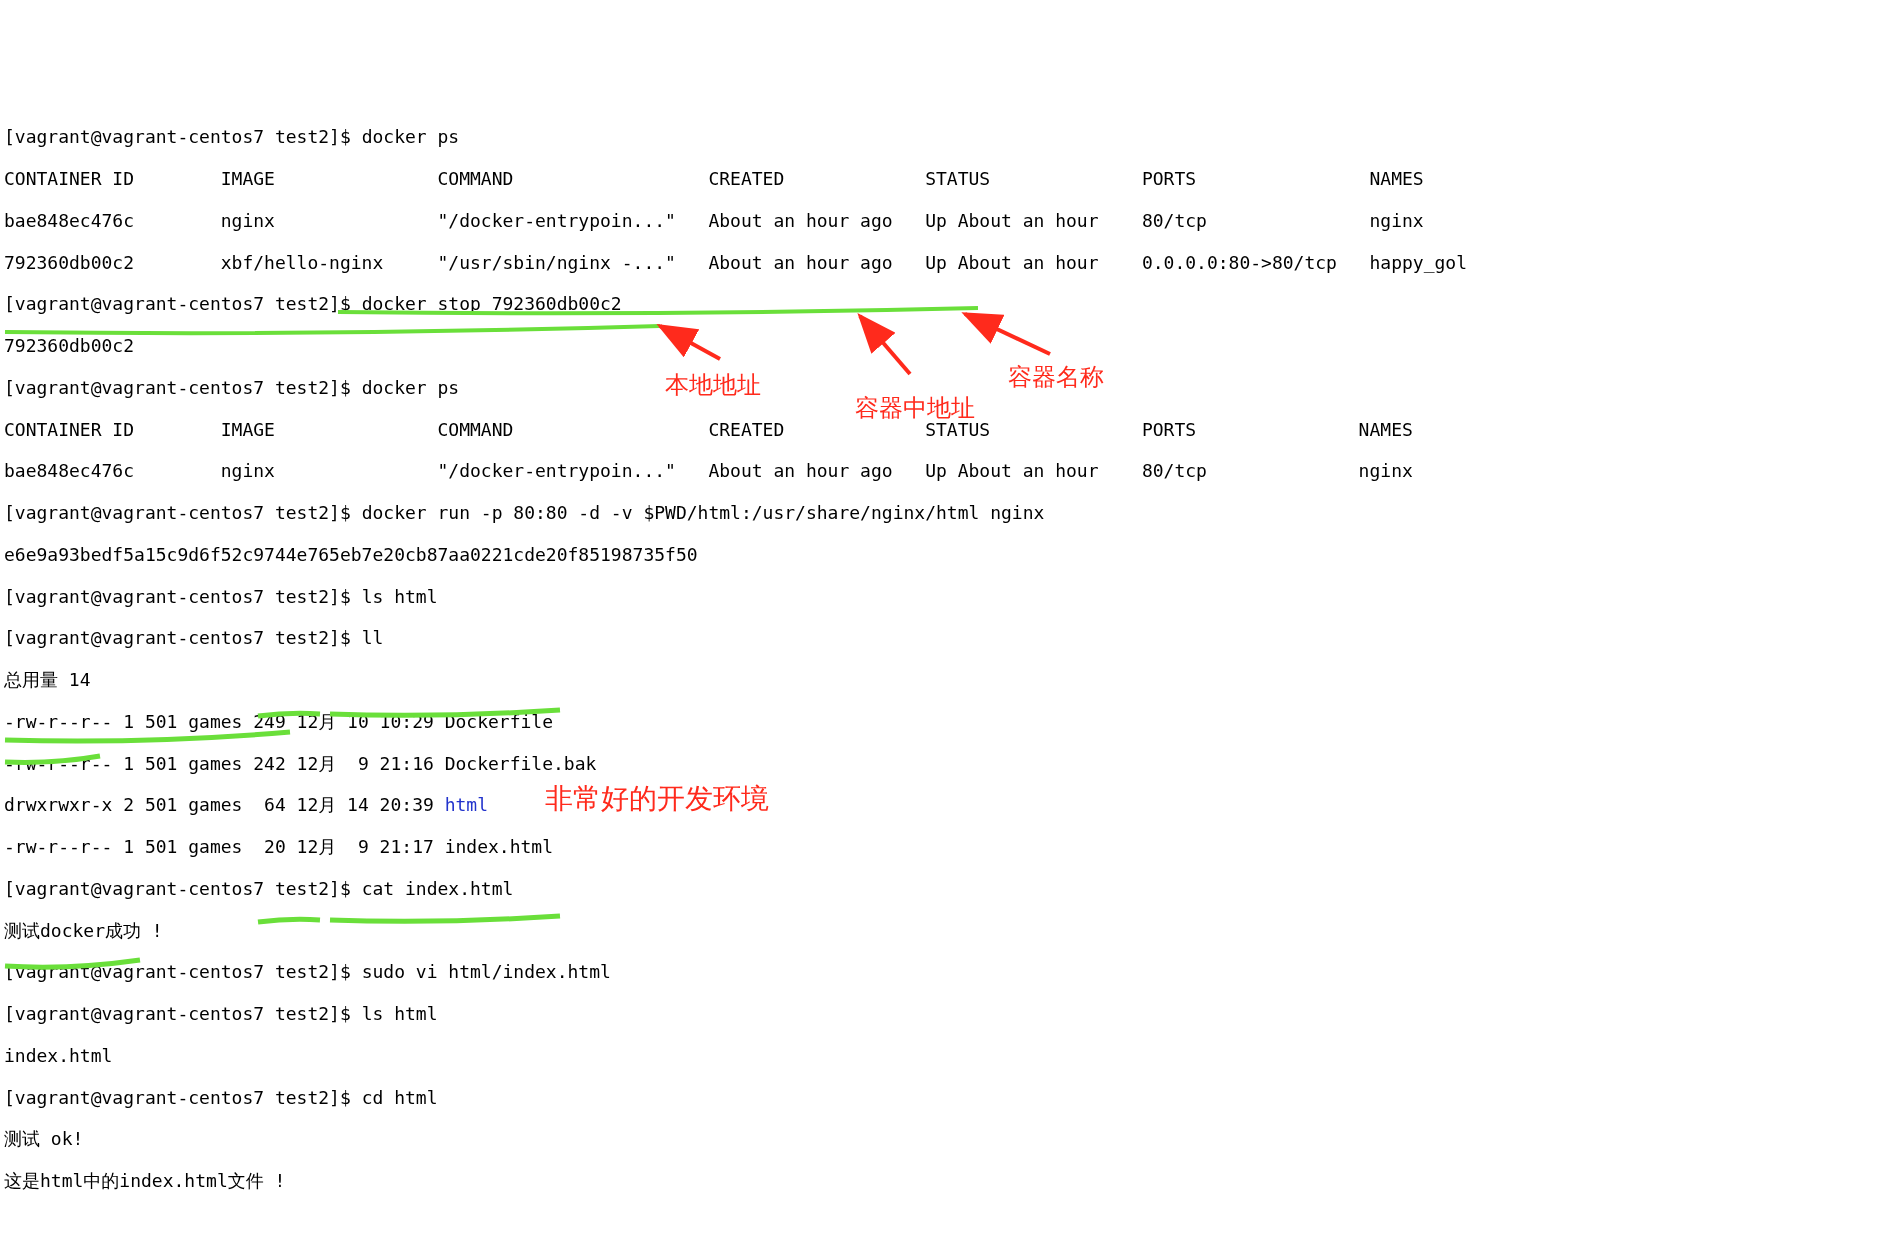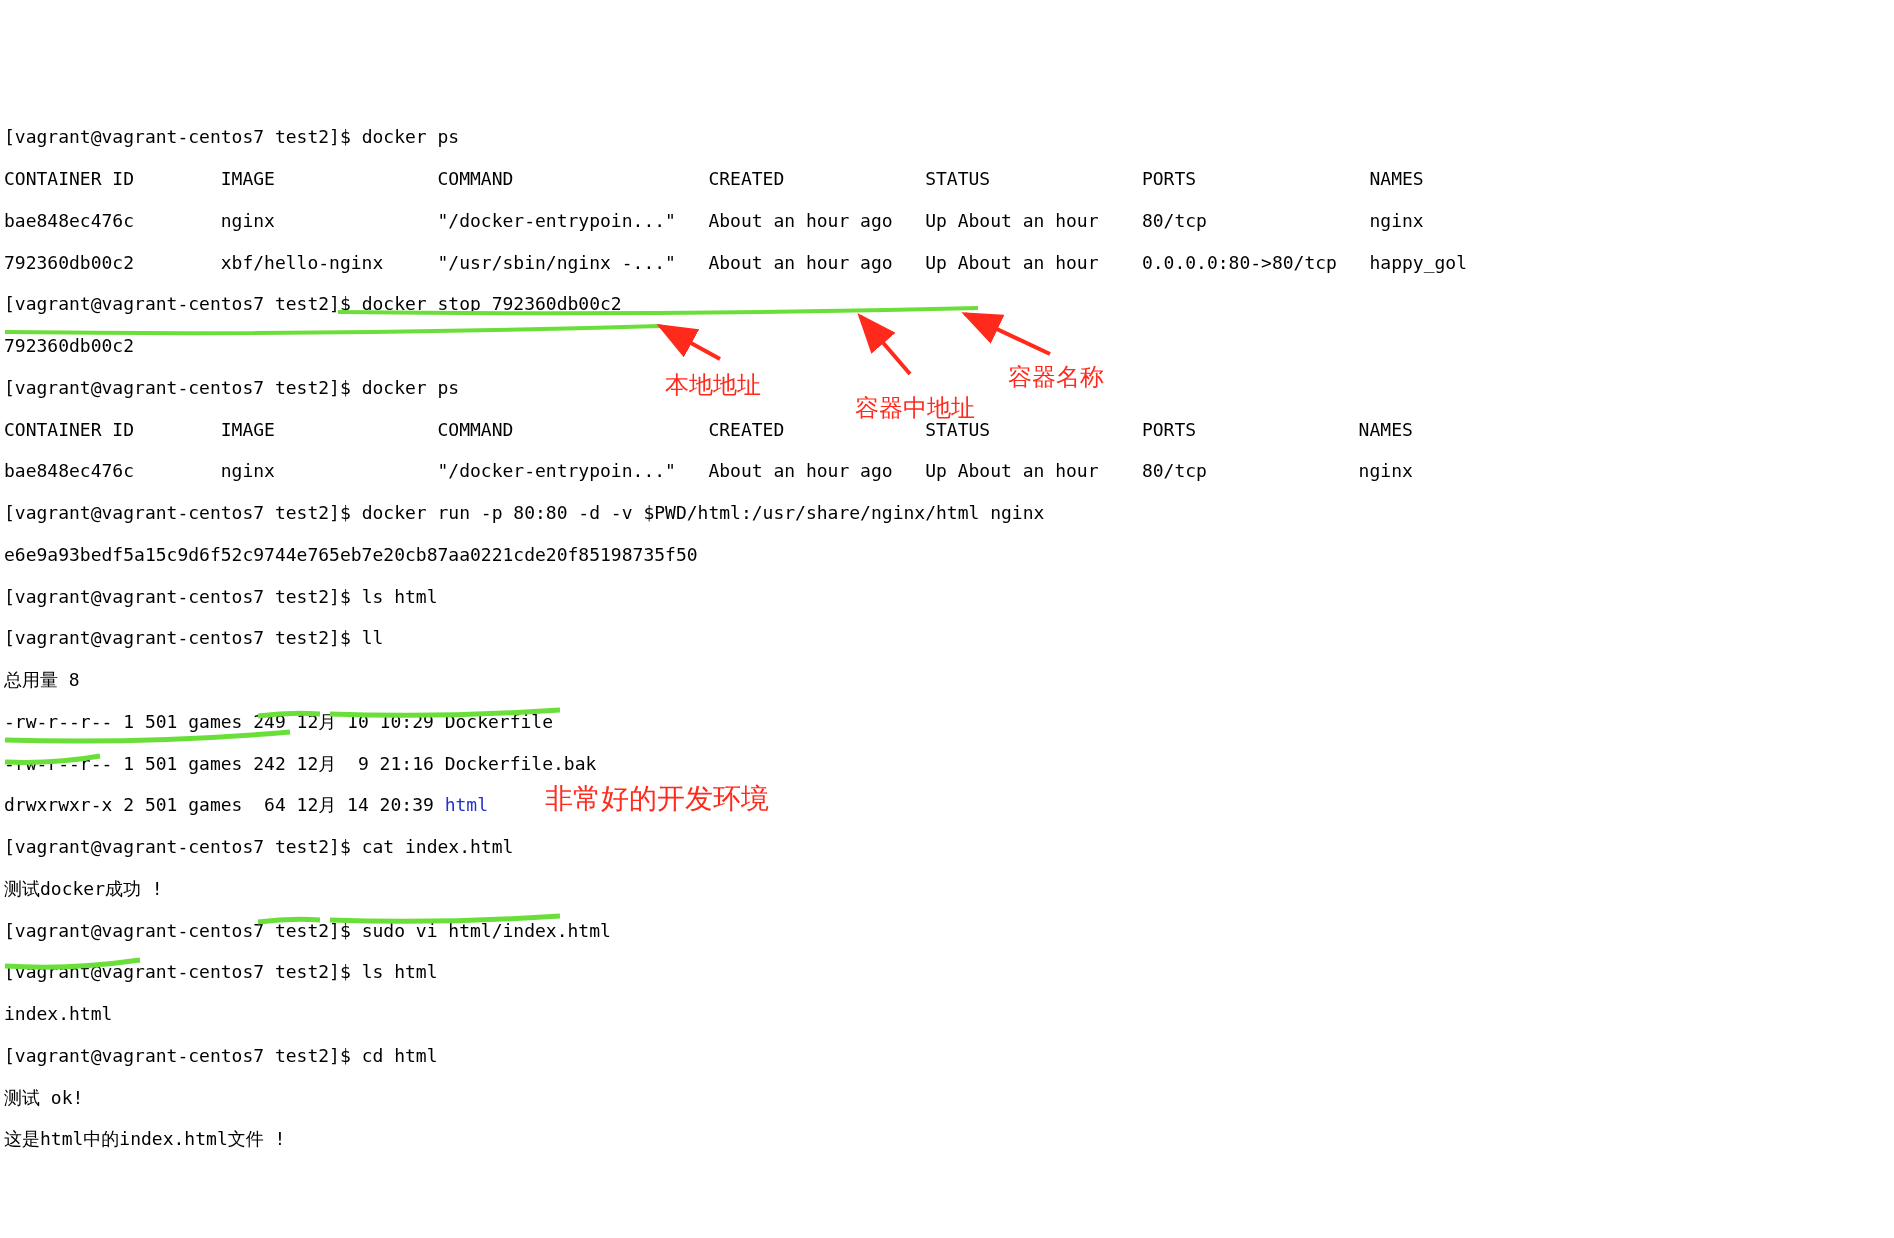--- a/index.html
+++ b/index.html
@@ -51,24 +51,25 @@
 <span class="line">792360db00c2        xbf/hello-nginx     "/usr/sbin/nginx -..."   About an hour ago   Up About an hour    0.0.0.0:80-&gt;80/tcp   happy_gol</span>
 <span class="line"><span>[vagrant@vagrant-centos7 test2]$ </span><span>docker stop 792360db00c2</span></span>
 <span class="line">792360db00c2</span>
 <span class="line"><span>[vagrant@vagrant-centos7 test2]$ </span><span>docker ps</span></span>
 <span class="line">CONTAINER ID        IMAGE               COMMAND                  CREATED             STATUS              PORTS               NAMES</span>
 <span class="line">bae848ec476c        nginx               "/docker-entrypoin..."   About an hour ago   Up About an hour    80/tcp              nginx</span>
 <span class="line"><span>[vagrant@vagrant-centos7 test2]$ </span><span>docker run -p 80:80 -d -v $PWD/html:/usr/share/nginx/html nginx</span></span>
 <span class="line">e6e9a93bedf5a15c9d6f52c9744e765eb7e20cb87aa0221cde20f85198735f50</span>
 <span class="line"><span>[vagrant@vagrant-centos7 test2]$ </span><span>ls html</span></span>
 <span class="line"><span>[vagrant@vagrant-centos7 test2]$ </span><span>ll</span></span>
-<span class="line">总用量 8</span>
+<span class="line">总用量 14</span>
 <span class="line">-rw-r--r-- 1 501 games 249 12月 10 10:29 Dockerfile</span>
 <span class="line">-rw-r--r-- 1 501 games 242 12月  9 21:16 Dockerfile.bak</span>
 <span class="line"><span>drwxrwxr-x 2 501 games  64 12月 14 20:39 </span><span class="blue">html</span></span>
+<span class="line">-rw-r--r-- 1 501 games  20 12月  9 21:17 index.html</span>
 <span class="line"><span>[vagrant@vagrant-centos7 test2]$ </span><span>cat index.html</span></span>
 <span class="line">测试docker成功 !</span>
 <span class="line"><span>[vagrant@vagrant-centos7 test2]$ </span><span>sudo vi html/index.html</span></span>
 <span class="line"><span>[vagrant@vagrant-centos7 test2]$ </span><span>ls html</span></span>
 <span class="line">index.html</span>
 <span class="line"><span>[vagrant@vagrant-centos7 test2]$ </span><span>cd html</span></span>
 <span class="line">测试 ok!</span>
 <span class="line">这是html中的index.html文件 !</span>
 
 

